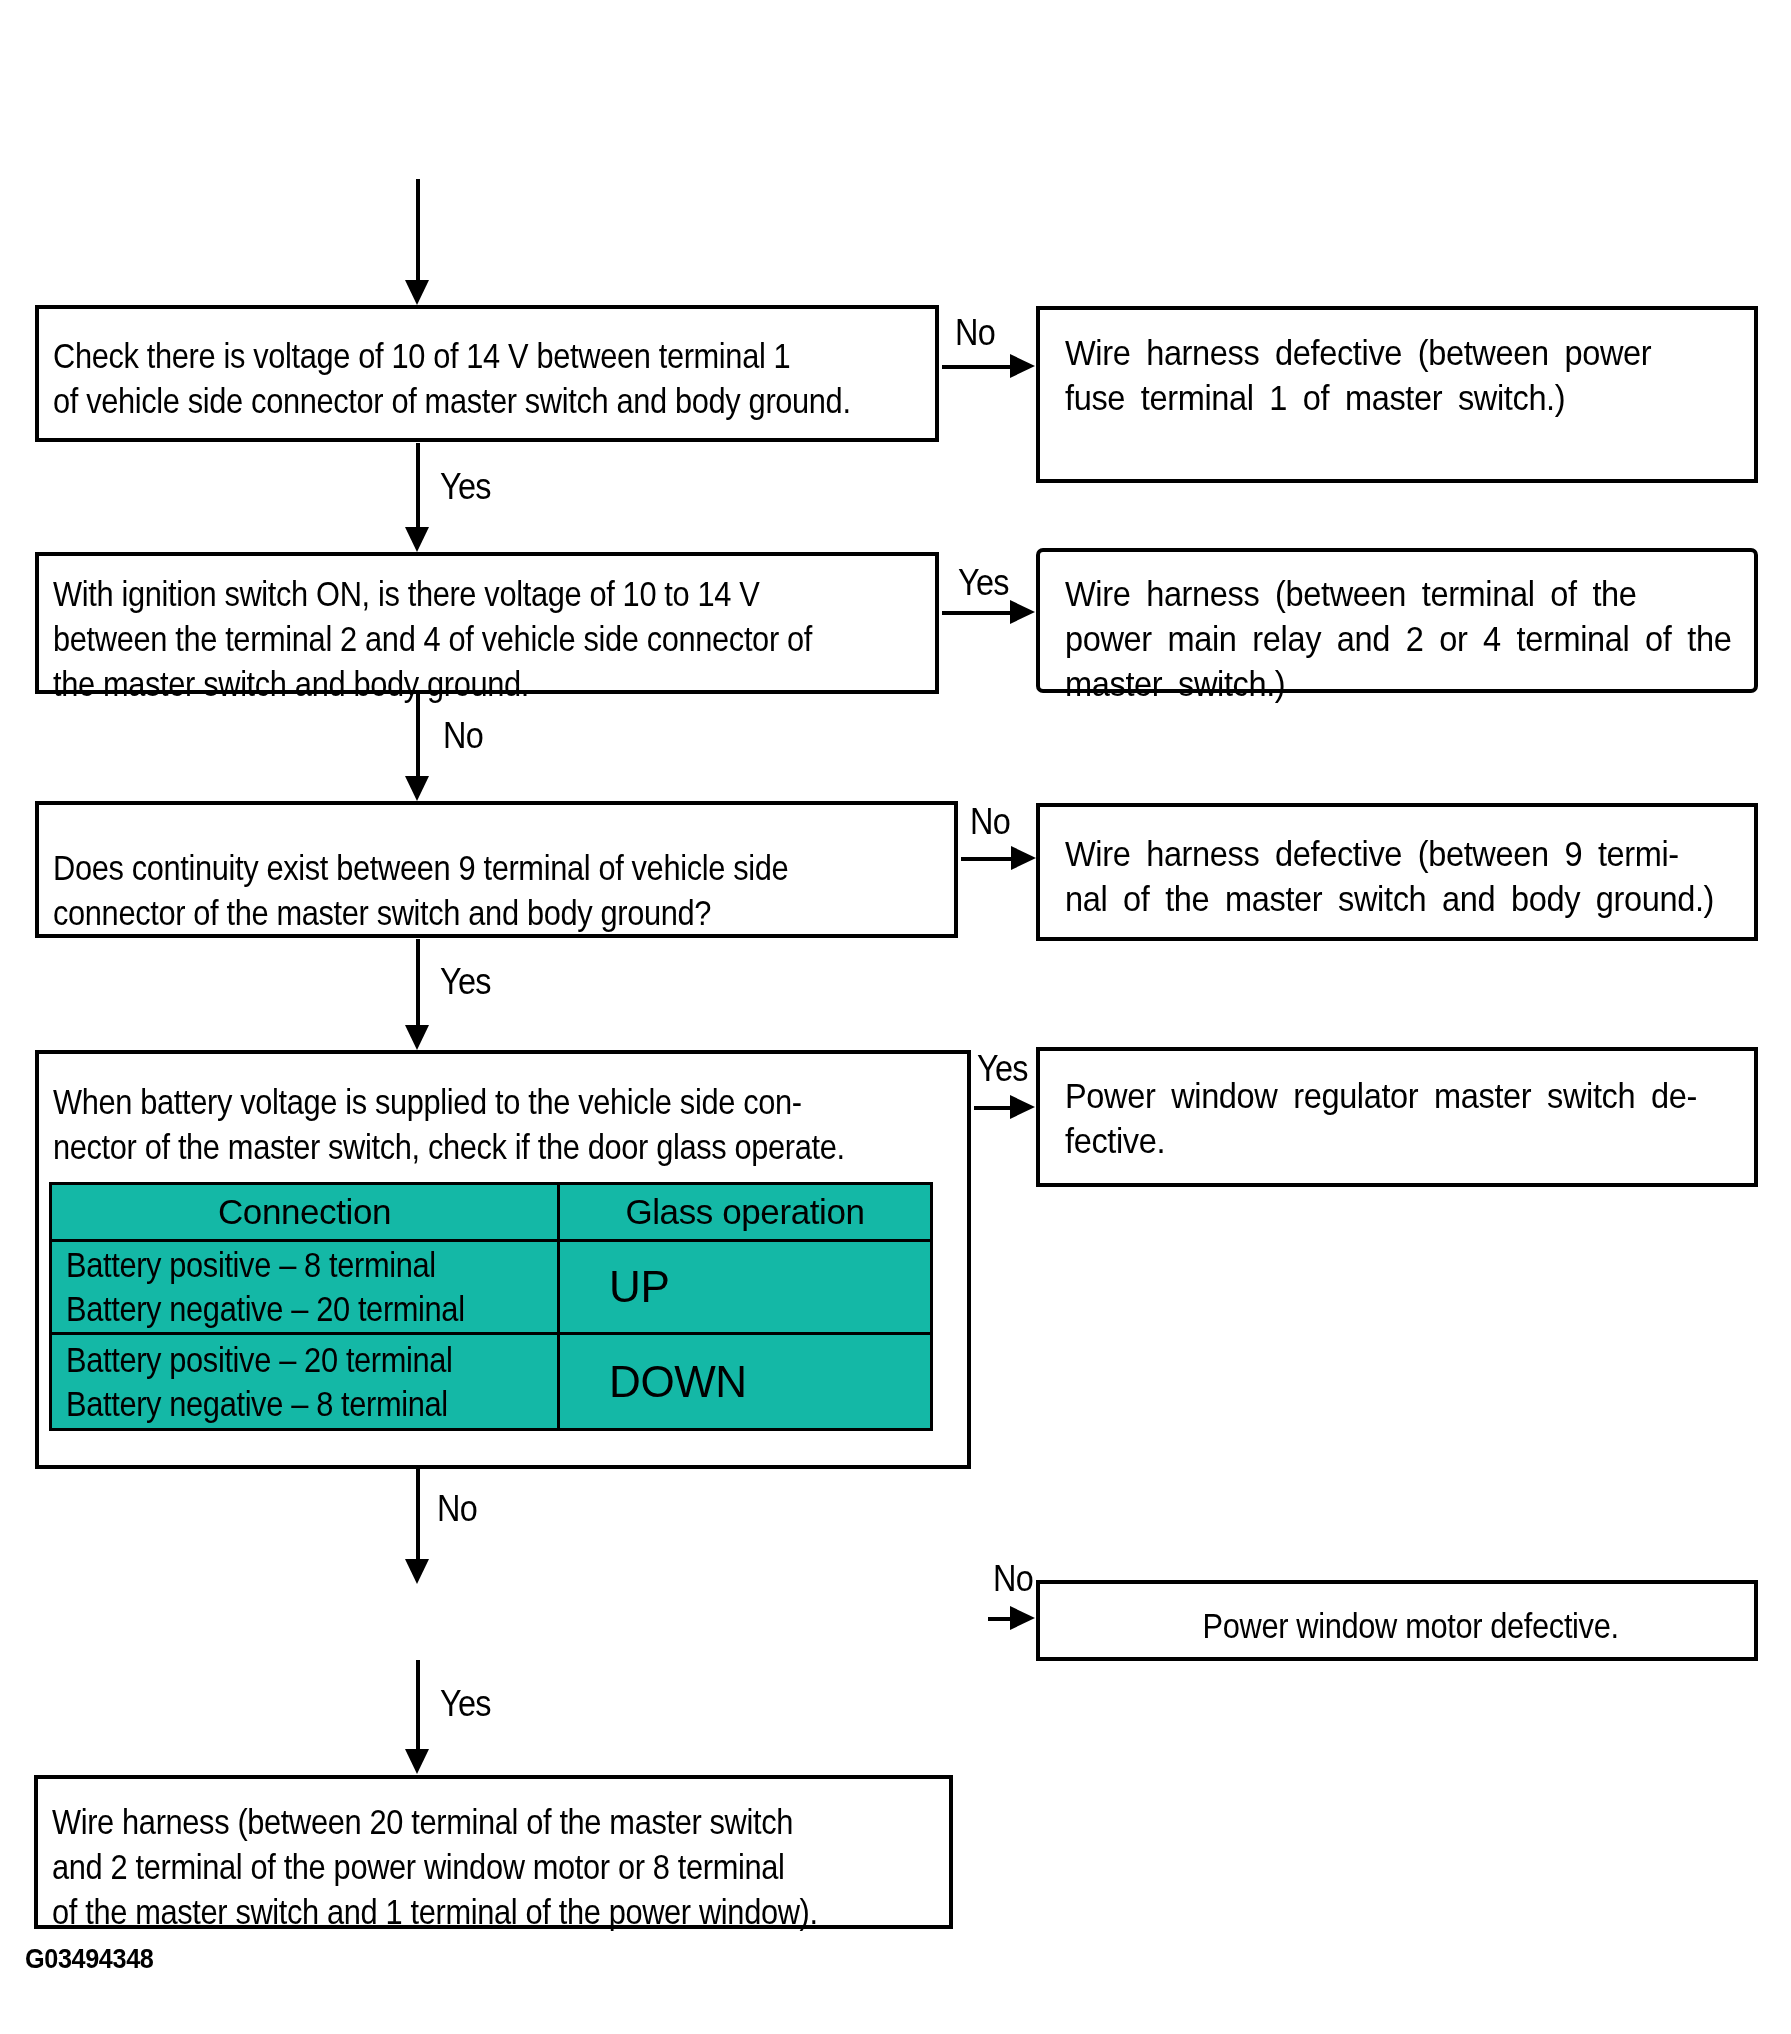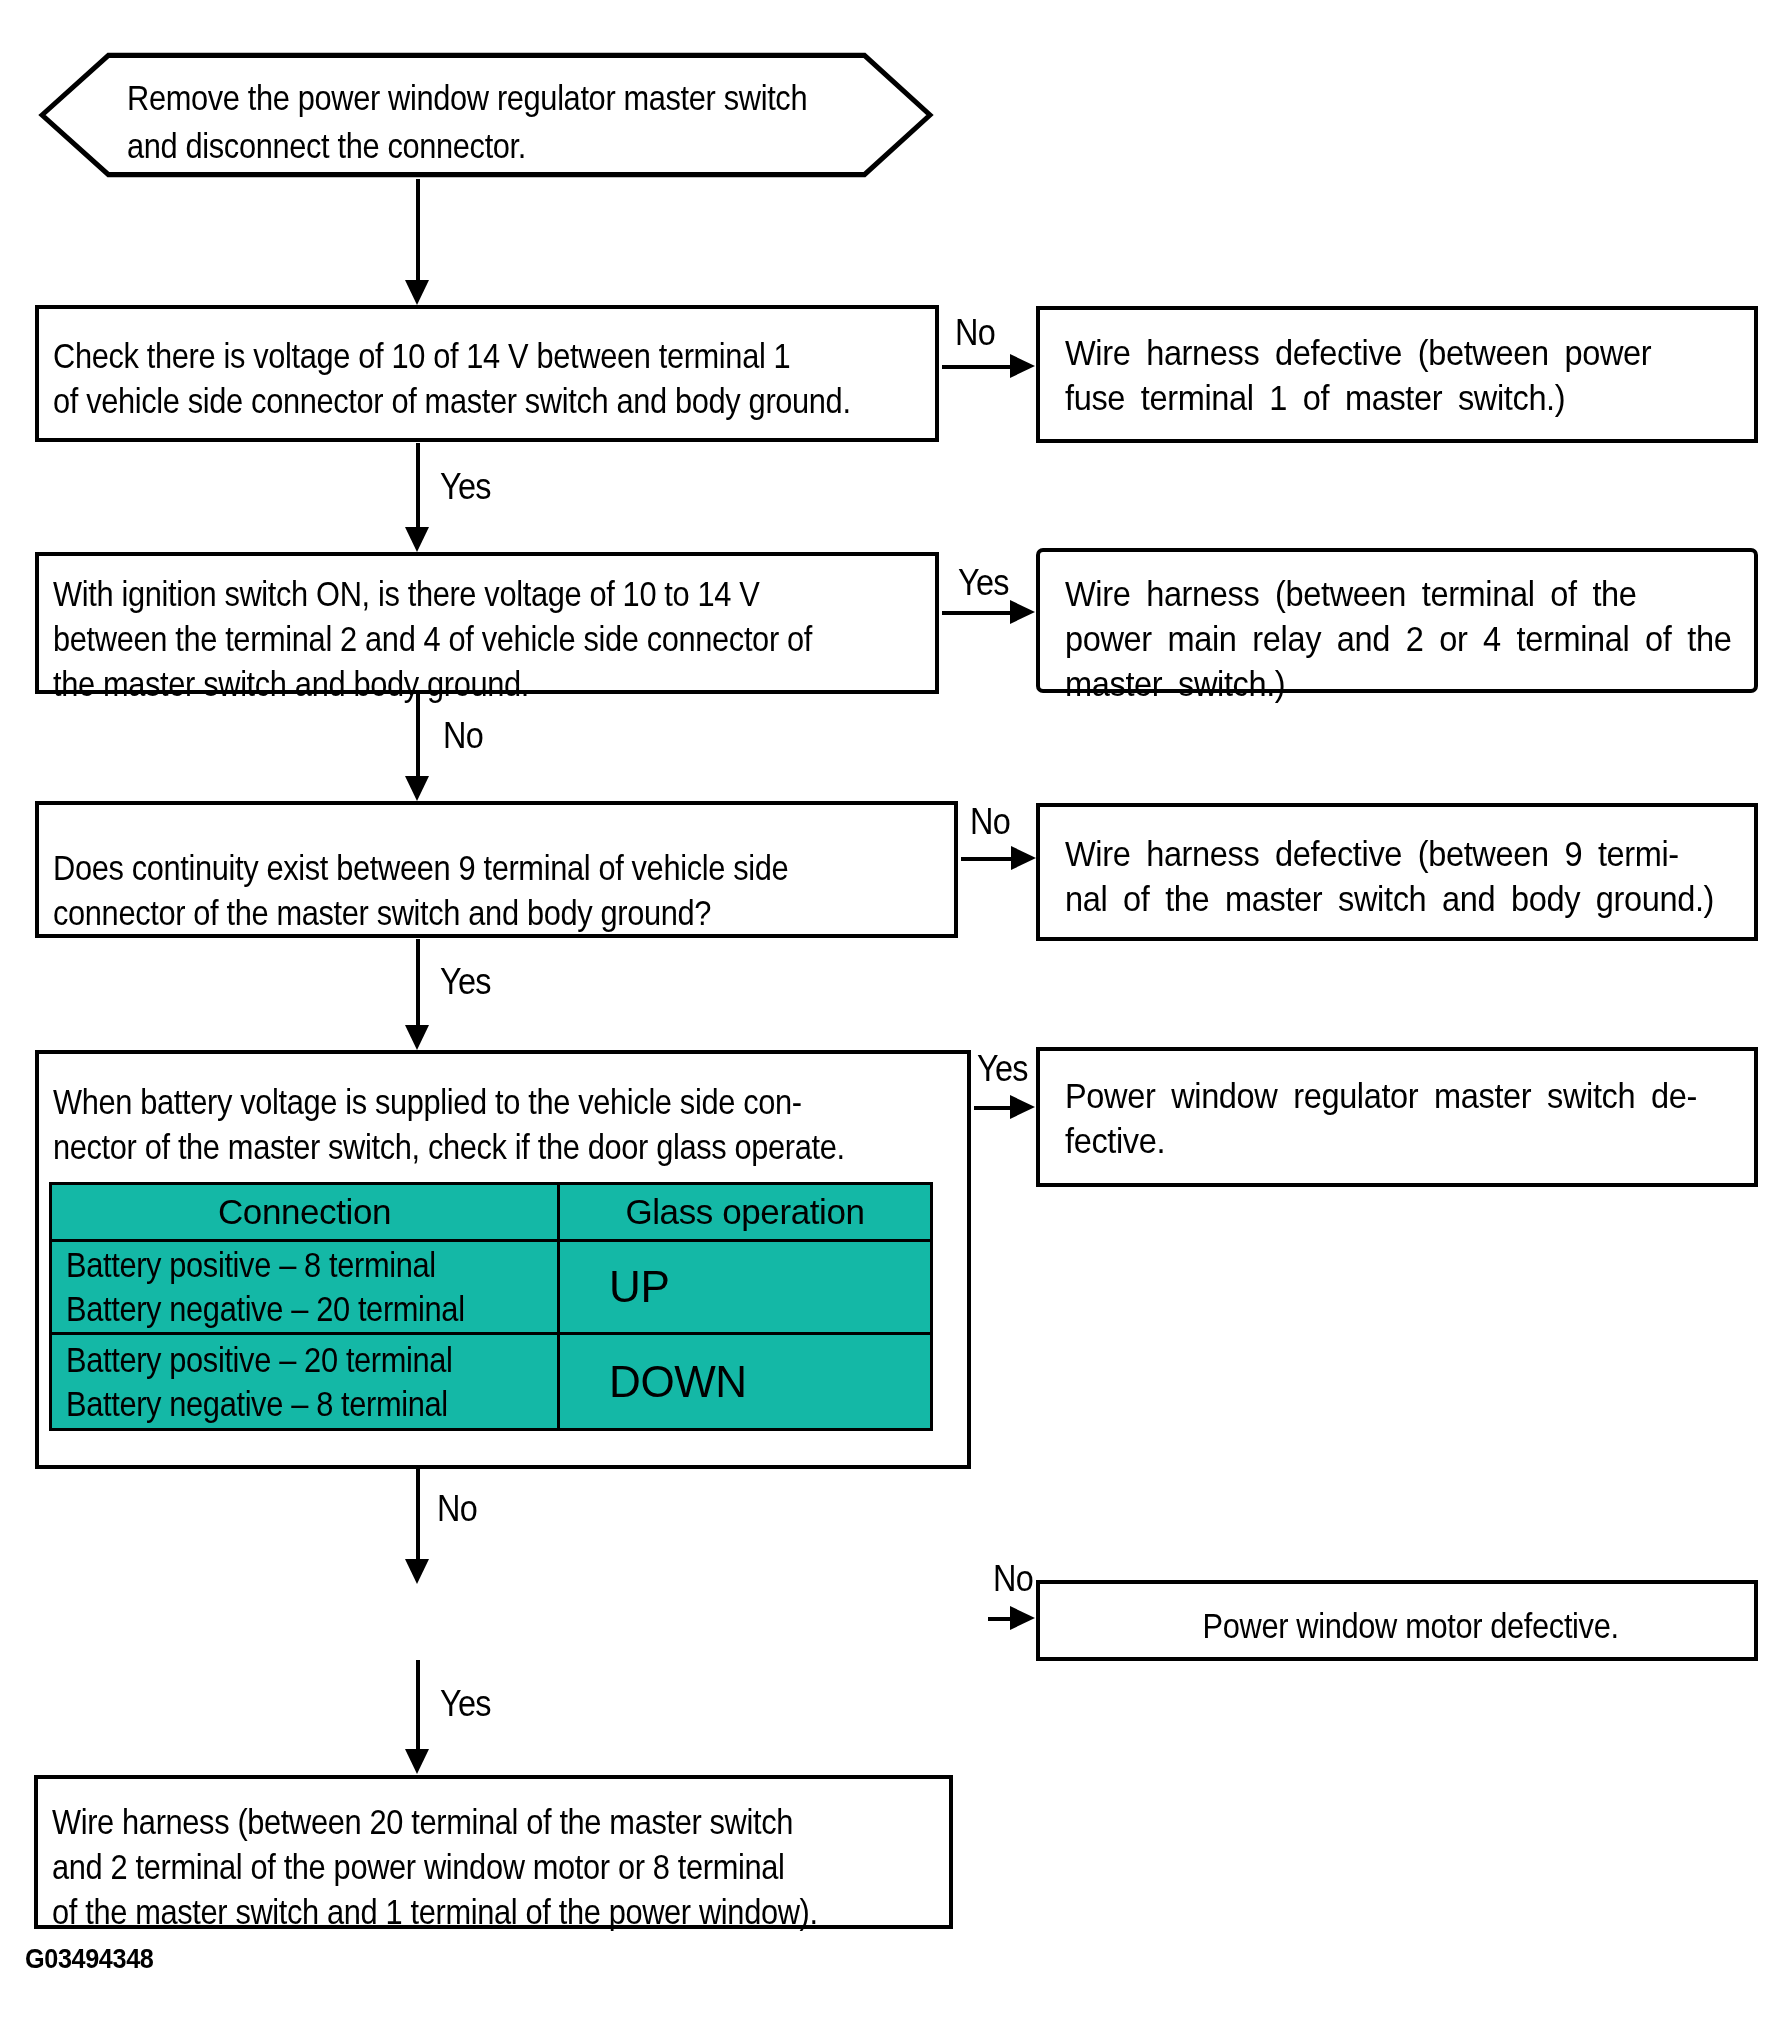--- a/index.html
+++ b/index.html
@@ -47,37 +47,30 @@
   .fig-id{
     position:absolute;left:25px;top:1943px;font-size:28px;font-weight:bold;
     letter-spacing:-0.4px;transform:scaleX(0.9);transform-origin:0 0;
   }
 </style>
 </head>
 <body>
 
 <div class="page">
 
-  <div class="hex" style="left:38px;top:52px;width:896px;height:126px;">
-    <svg width="896" height="126" viewBox="0 0 1063 150">
-      <polygon points="3,75 82,4 982,4 1060,75 982,146 82,146" fill="#ffffff" stroke="#000000" stroke-width="6"></polygon>
-    </svg>
-    <div class="t">Remove the power window regulator master switch
-and disconnect the connector.</div>
-  </div>
 
   <div class="v-arrow" style="left:416px;top:179px;height:101px;"></div>
 
   <div class="box" style="left:35px;top:305px;width:904px;height:137px;padding:23.6px 0 0 13.5px;">
     <div class="t">Check there is voltage of 10 of 14 V between terminal 1
 of vehicle side connector of master switch and body ground.</div>
   </div>
   <div class="lbl" style="left:955px;top:312px;">No</div>
   <div class="h-arrow" style="left:942px;top:365px;width:68px;"></div>
-  <div class="box" style="left:1036px;top:306px;width:722px;height:137px;padding:20px 16px 0 25px;">
+  <div class="box" style="left:1036px;top:306px;width:722px;height:177px;padding:20px 16px 0 25px;">
     <div class="t spread">Wire harness defective (between power
 fuse terminal 1 of master switch.)</div>
   </div>
 
   <div class="lbl" style="left:440px;top:466px;">Yes</div>
   <div class="v-arrow" style="left:416px;top:443px;height:84px;"></div>
 
   <div class="box" style="left:35px;top:552px;width:904px;height:142px;padding:15px 0 0 13.5px;">
     <div class="t">With ignition switch ON, is there voltage of 10 to 14 V
 between the terminal 2 and 4 of vehicle side connector of

